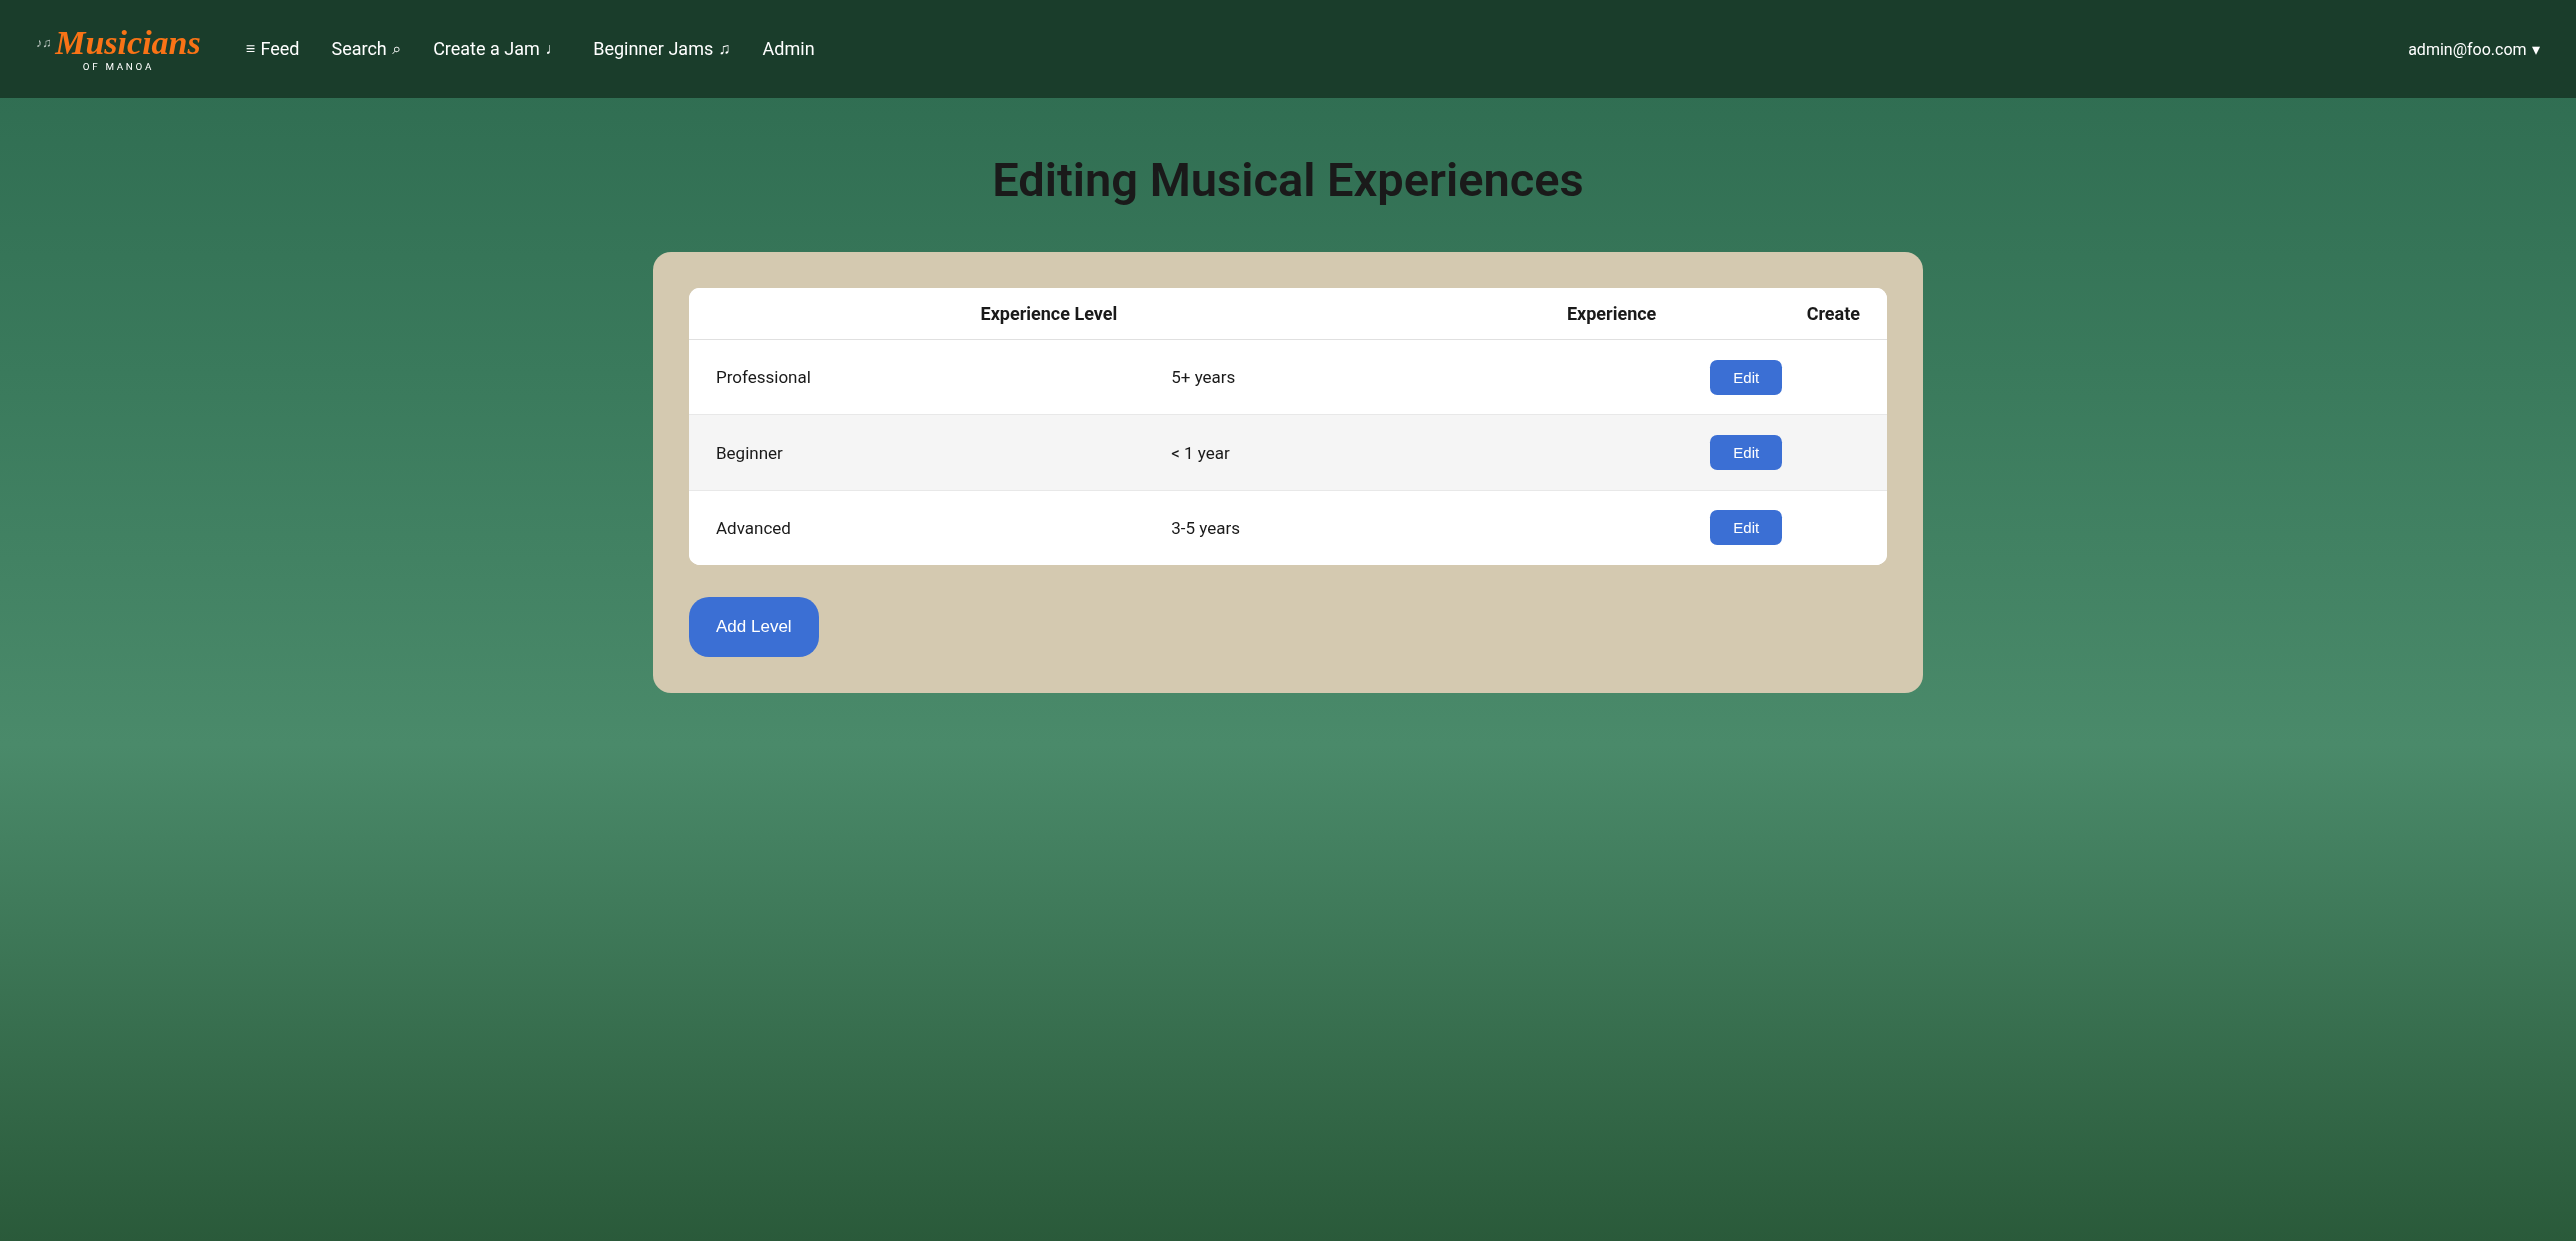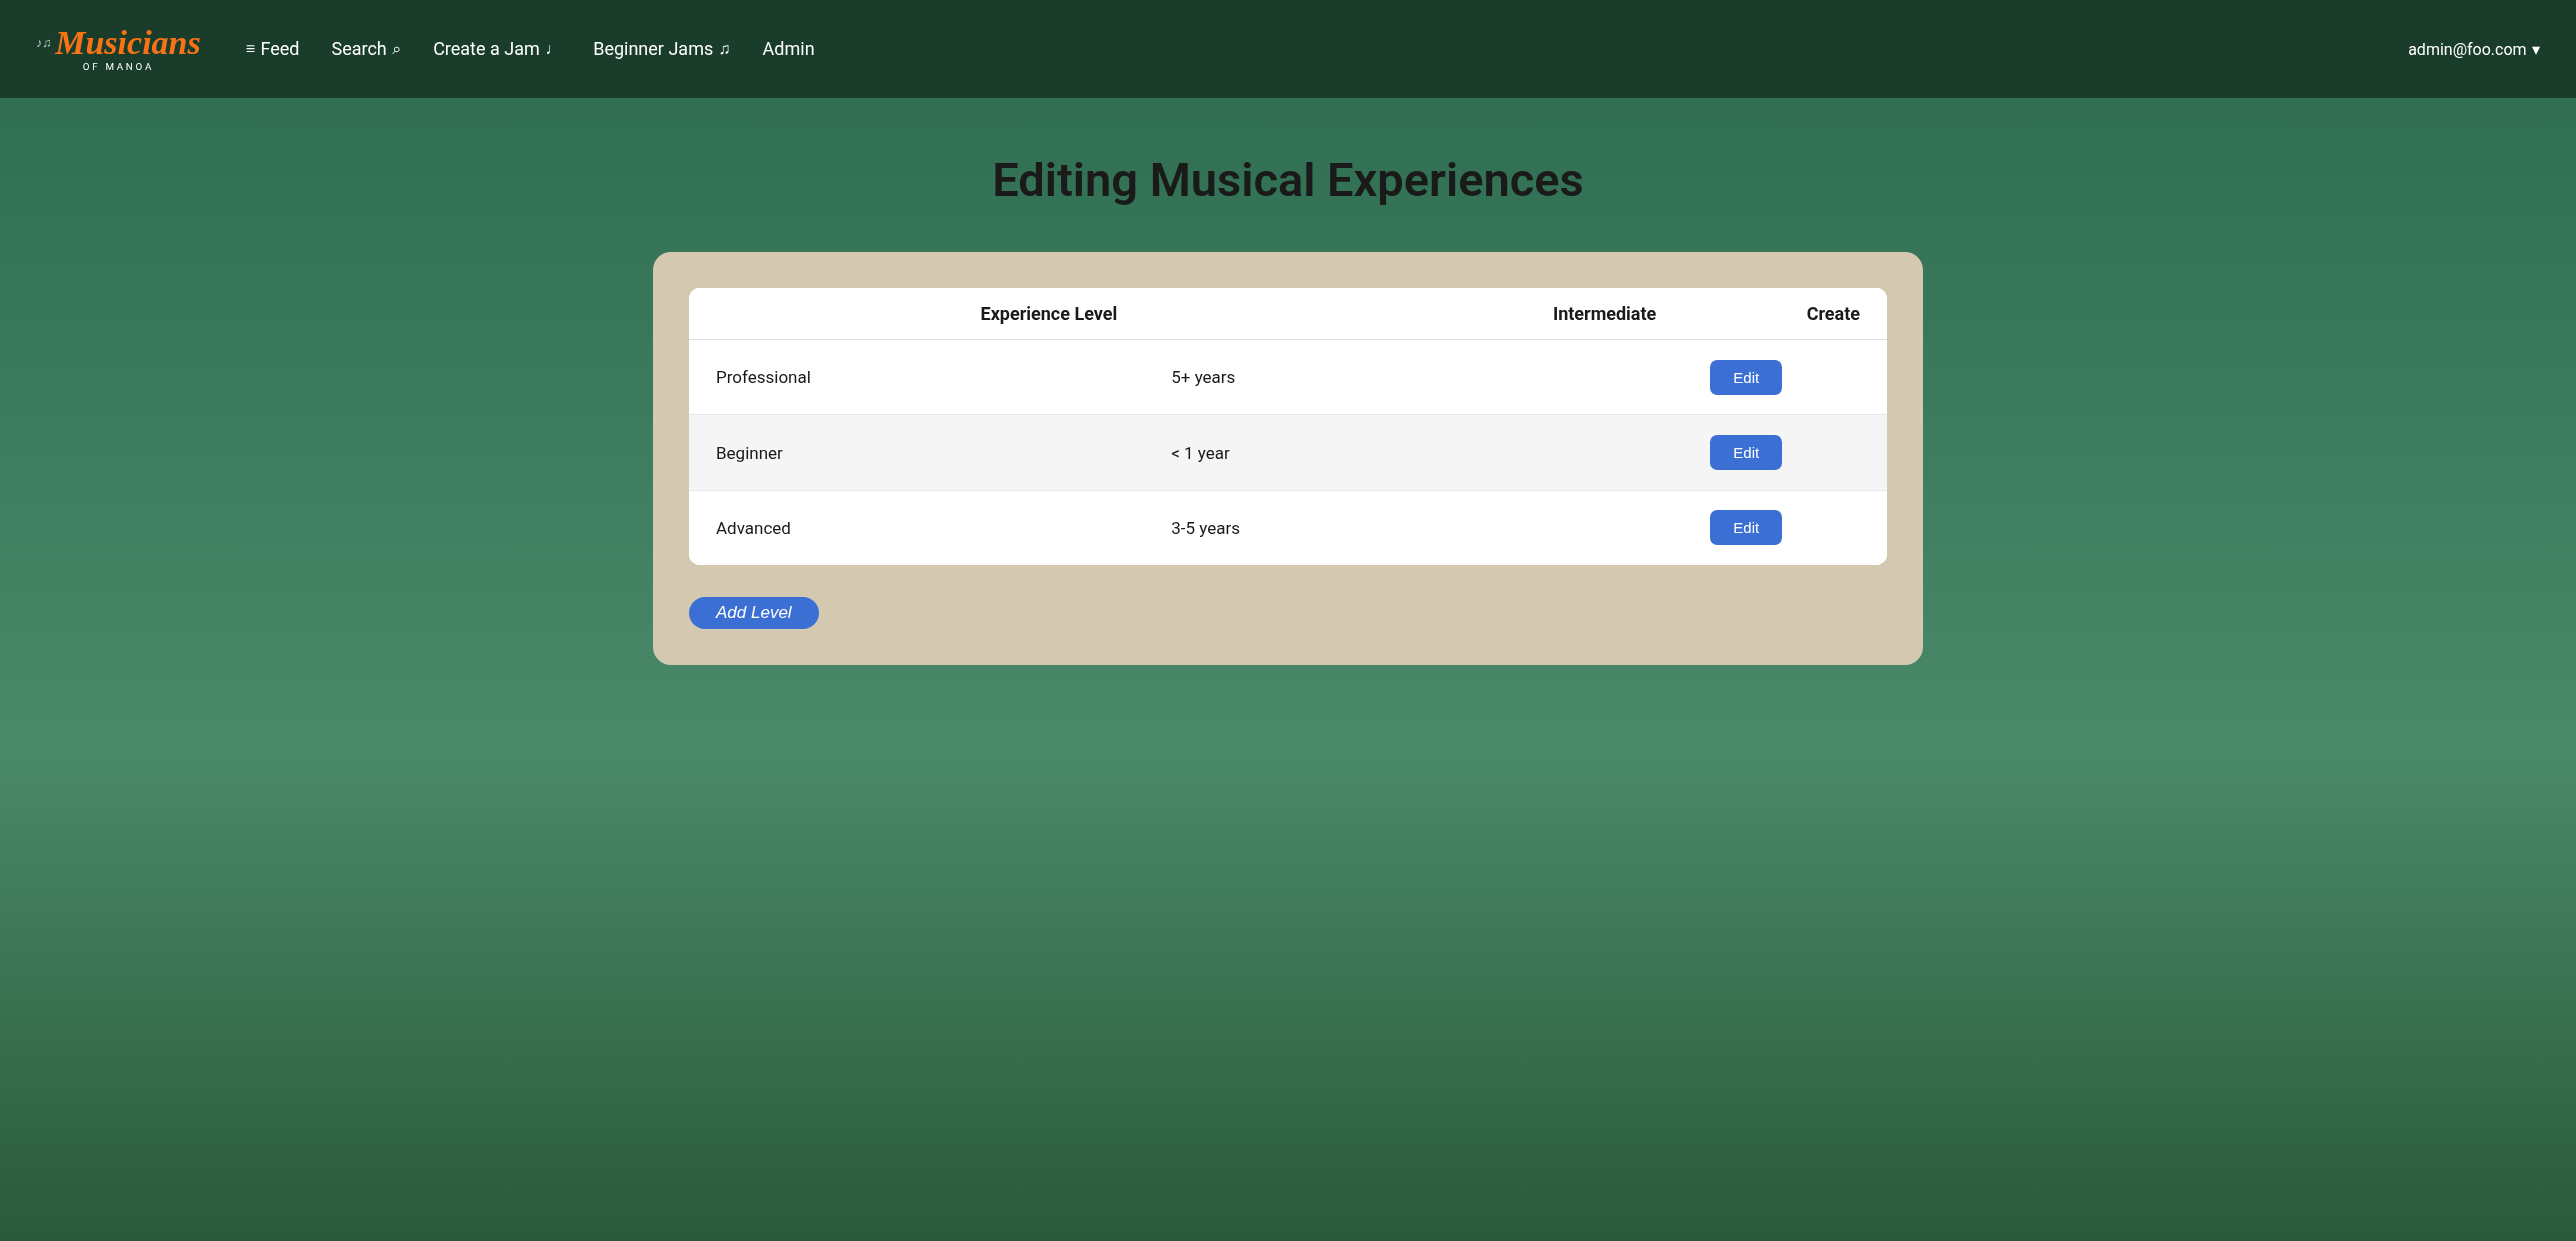--- a/index.html
+++ b/index.html
@@ -177,25 +177,24 @@
       font-weight: 500;
       cursor: pointer;
     }
 
     
     .add-level-btn {
       background: #3b6fd4;
       color: white;
       border: none;
       border-radius: 20px;
-      padding: 6px 27px;
+      padding: 20px 27px;
       font-size: 17px;
       font-weight: 500;
       cursor: pointer;
-      font-style: italic;
     }
 
     
     .logo-music {
       color: white;
       font-size: 12.5px;
       opacity: 0.7;
     }
   </style>
 </head>
@@ -252,21 +251,21 @@
 
 <div class="main-content">
   <h1 class="page-title">Editing Musical Experiences</h1>
 
   <div class="card">
     <div class="table-wrapper">
       <table>
         <thead>
           <tr>
             <th class="col-experience">Experience Level</th>
-            <th class="col-description">Intermediate</th>
+            <th class="col-description">Experience</th>
             <th class="col-actions">Create</th>
           </tr>
         </thead>
         <tbody>
 
           <tr>
             <td>Professional</td>
             <td>5+ years</td>
             <td>
               <button class="edit-btn">Edit</button>

